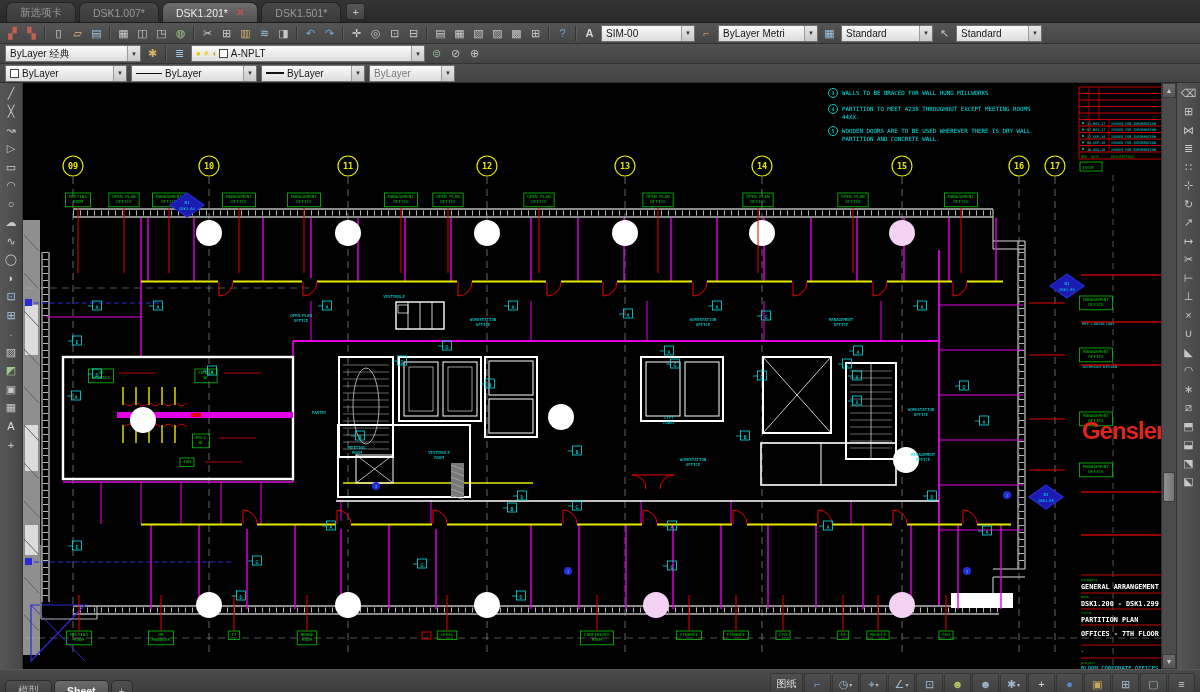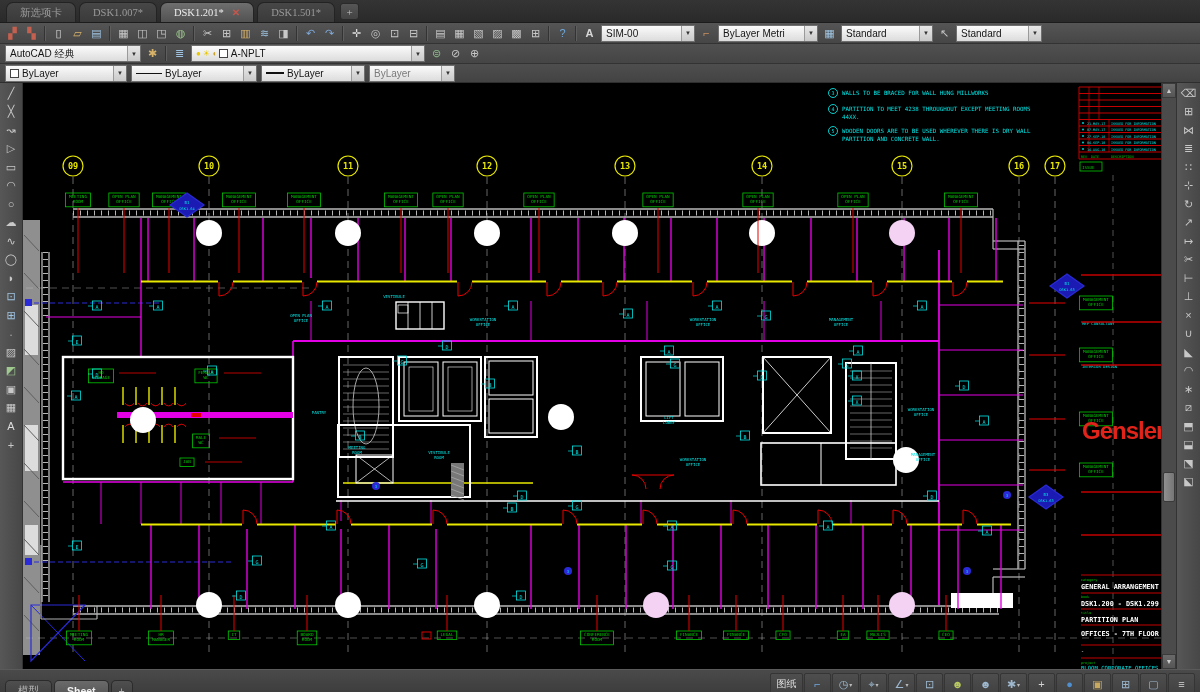--- a/index.html
+++ b/index.html
@@ -1,18 +1,18 @@
 <!DOCTYPE html>
 <html><head>
 <meta charset="utf-8">
 <style>
   html,body{margin:0;padding:0;background:#222;}
   .app{position:relative;width:1200px;height:692px;background:#3c3c3c;font-family:"Liberation Sans",sans-serif;overflow:hidden;user-select:none;}
   
-  .tabbar{height:21px;background:linear-gradient(#343434,#2a2a2a);display:flex;align-items:flex-end;padding:1px 4px 0 6px;border-bottom:1px solid #1c1c1c;font-family:Liberation Serif, serif;}
+  .tabbar{height:21px;background:linear-gradient(#343434,#2a2a2a);display:flex;align-items:flex-end;padding:1px 4px 0 6px;border-bottom:1px solid #1c1c1c;}
   .ftab{height:19px;display:flex;align-items:center;padding:0 13px;margin-right:3px;font-size:10.5px;color:#9a9a9a;background:linear-gradient(#474747,#3a3a3a);border:1px solid #232323;border-bottom:none;border-radius:7px 7px 0 0;white-space:nowrap;}
   .ftab.active{background:linear-gradient(#6e6e6e,#525252);color:#ececec;}
   .ftab .close{margin-left:8px;color:#c4574e;font-weight:bold;font-size:10px;}
   .ftab-plus{width:17px;height:15px;margin-left:2px;margin-bottom:2px;border-radius:3px;background:linear-gradient(#565656,#434343);color:#c2c2c2;font-size:11px;display:flex;align-items:center;justify-content:center;border:1px solid #2a2a2a;}
   
   .trow{display:flex;align-items:center;padding:0 3px;}
   .row-std{height:20px;background:linear-gradient(#555,#464646);border-bottom:1px solid #333;}
   .row-layer{height:19px;background:linear-gradient(#505050,#454545);border-bottom:1px solid #333;}
   .row-props{height:18px;background:linear-gradient(#4e4e4e,#434343);border-bottom:1px solid #2e2e2e;}
   .tbtn{width:19px;height:17px;display:flex;align-items:center;justify-content:center;font-size:11px;color:#c8c8c8;border-radius:2px;flex:none;}
@@ -113,21 +113,21 @@
     </span>
     <span class="tbtn" style="color:#c8c8c8;">↖</span>
     <span class="dd" style="width:80px">
       <span class="val">Standard</span>
         <span class="arr">▼</span>
     </span>
   </div>
 
   <div class="trow row-layer">
     <span class="dd" style="width:130px">
-      <span class="val">AutoCAD 经典</span>
+      <span class="val">ByLayer 经典</span>
         <span class="arr">▼</span>
     </span>
     <span class="tbtn" style="color:#d8b36a;">✱</span>
     <span class="tsep"></span>
     <span class="tbtn" style="color:#9fc3e0;">≣</span>
     <span class="dd" style="width:228px">
       <span class="mini" style="color:#e8c800;">●</span>
       <span class="mini" style="color:#e8c800;">☀</span>
       <span class="mini" style="color:#c9a227;">◖</span>
       <span class="swatch"></span>

